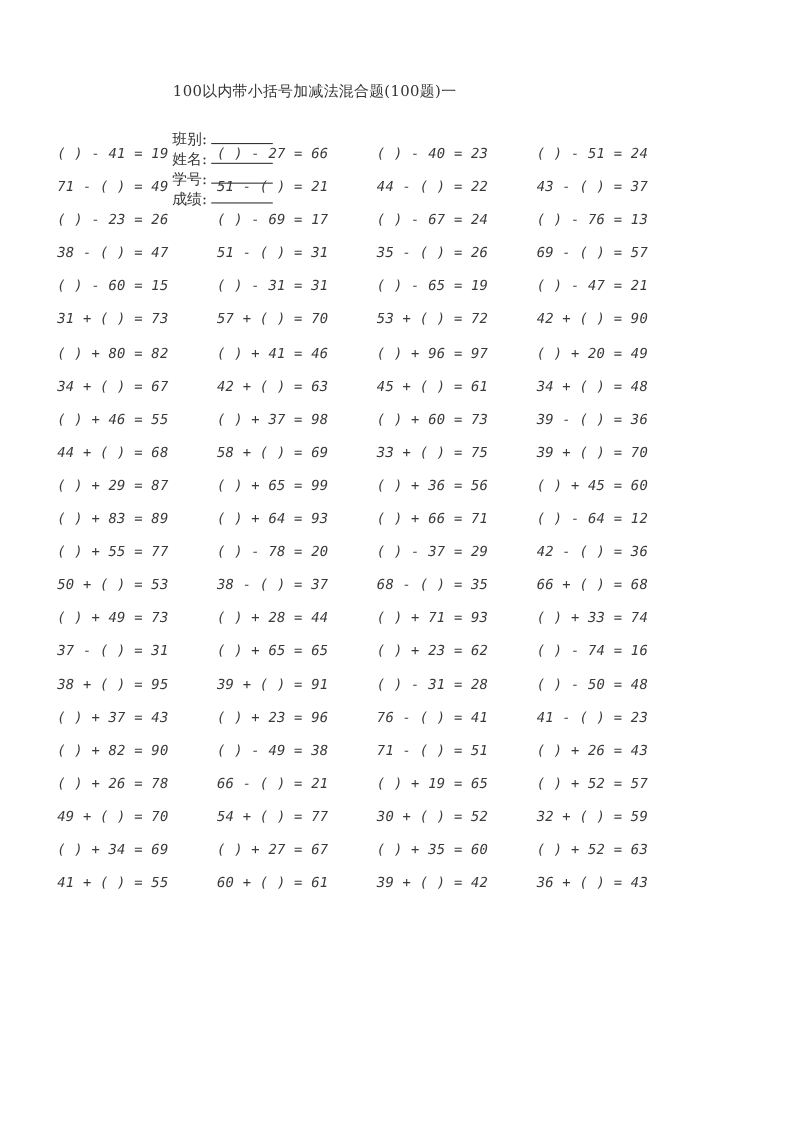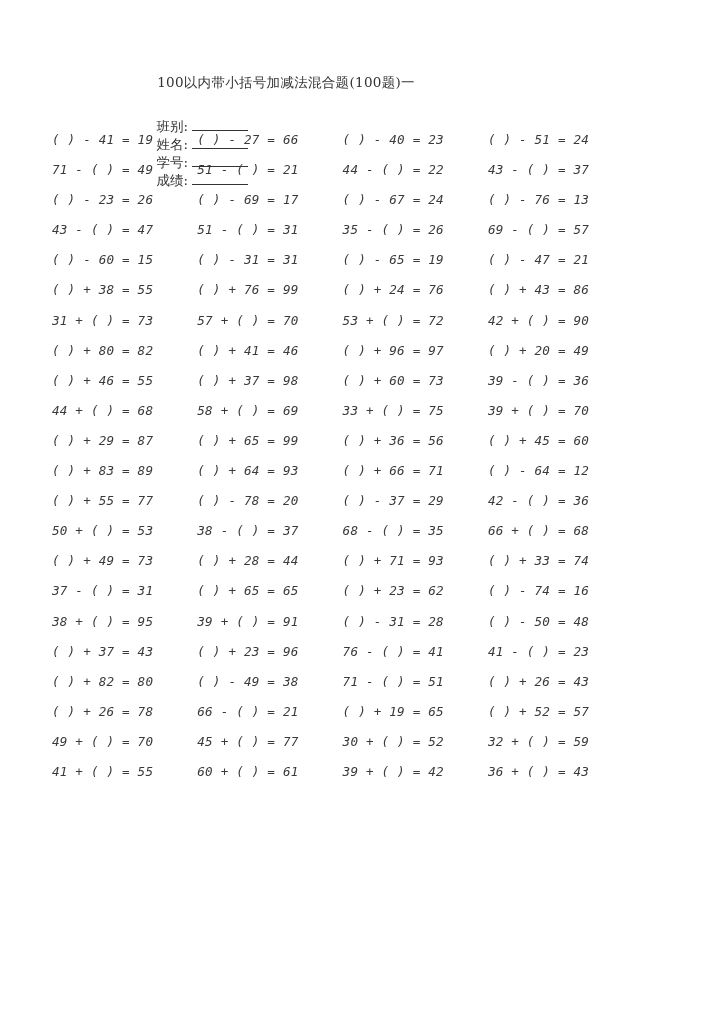--- a/index.html
+++ b/index.html
@@ -92,50 +92,50 @@
       <div class="problem">44 - ( ) = 22</div>
       <div class="problem">43 - ( ) = 37</div>
     </div>
     <div class="row">
       <div class="problem">( ) - 23 = 26</div>
       <div class="problem">( ) - 69 = 17</div>
       <div class="problem">( ) - 67 = 24</div>
       <div class="problem">( ) - 76 = 13</div>
     </div>
     <div class="row">
-      <div class="problem">43 - ( ) = 47</div>
+      <div class="problem">38 - ( ) = 47</div>
       <div class="problem">51 - ( ) = 31</div>
       <div class="problem">35 - ( ) = 26</div>
       <div class="problem">69 - ( ) = 57</div>
     </div>
     <div class="row">
       <div class="problem">( ) - 60 = 15</div>
       <div class="problem">( ) - 31 = 31</div>
       <div class="problem">( ) - 65 = 19</div>
       <div class="problem">( ) - 47 = 21</div>
     </div>
     <div class="row">
-      <div class="problem">( ) + 38 = 55</div>
-      <div class="problem">( ) + 76 = 99</div>
-      <div class="problem">( ) + 24 = 76</div>
-      <div class="problem">( ) + 43 = 86</div>
-    </div>
-    <div class="row">
       <div class="problem">31 + ( ) = 73</div>
       <div class="problem">57 + ( ) = 70</div>
       <div class="problem">53 + ( ) = 72</div>
       <div class="problem">42 + ( ) = 90</div>
     </div>
     <div class="row">
       <div class="problem">( ) + 80 = 82</div>
       <div class="problem">( ) + 41 = 46</div>
       <div class="problem">( ) + 96 = 97</div>
       <div class="problem">( ) + 20 = 49</div>
     </div>
     <div class="row">
+      <div class="problem">34 + ( ) = 67</div>
+      <div class="problem">42 + ( ) = 63</div>
+      <div class="problem">45 + ( ) = 61</div>
+      <div class="problem">34 + ( ) = 48</div>
+    </div>
+    <div class="row">
       <div class="problem">( ) + 46 = 55</div>
       <div class="problem">( ) + 37 = 98</div>
       <div class="problem">( ) + 60 = 73</div>
       <div class="problem">39 - ( ) = 36</div>
     </div>
     <div class="row">
       <div class="problem">44 + ( ) = 68</div>
       <div class="problem">58 + ( ) = 69</div>
       <div class="problem">33 + ( ) = 75</div>
       <div class="problem">39 + ( ) = 70</div>
@@ -182,36 +182,42 @@
       <div class="problem">( ) - 31 = 28</div>
       <div class="problem">( ) - 50 = 48</div>
     </div>
     <div class="row">
       <div class="problem">( ) + 37 = 43</div>
       <div class="problem">( ) + 23 = 96</div>
       <div class="problem">76 - ( ) = 41</div>
       <div class="problem">41 - ( ) = 23</div>
     </div>
     <div class="row">
-      <div class="problem">( ) + 82 = 80</div>
+      <div class="problem">( ) + 82 = 90</div>
       <div class="problem">( ) - 49 = 38</div>
       <div class="problem">71 - ( ) = 51</div>
       <div class="problem">( ) + 26 = 43</div>
     </div>
     <div class="row">
       <div class="problem">( ) + 26 = 78</div>
       <div class="problem">66 - ( ) = 21</div>
       <div class="problem">( ) + 19 = 65</div>
       <div class="problem">( ) + 52 = 57</div>
     </div>
     <div class="row">
       <div class="problem">49 + ( ) = 70</div>
-      <div class="problem">45 + ( ) = 77</div>
+      <div class="problem">54 + ( ) = 77</div>
       <div class="problem">30 + ( ) = 52</div>
       <div class="problem">32 + ( ) = 59</div>
+    </div>
+    <div class="row">
+      <div class="problem">( ) + 34 = 69</div>
+      <div class="problem">( ) + 27 = 67</div>
+      <div class="problem">( ) + 35 = 60</div>
+      <div class="problem">( ) + 52 = 63</div>
     </div>
     <div class="row">
       <div class="problem">41 + ( ) = 55</div>
       <div class="problem">60 + ( ) = 61</div>
       <div class="problem">39 + ( ) = 42</div>
       <div class="problem">36 + ( ) = 43</div>
     </div>
   </div>
 
 </body></html>

